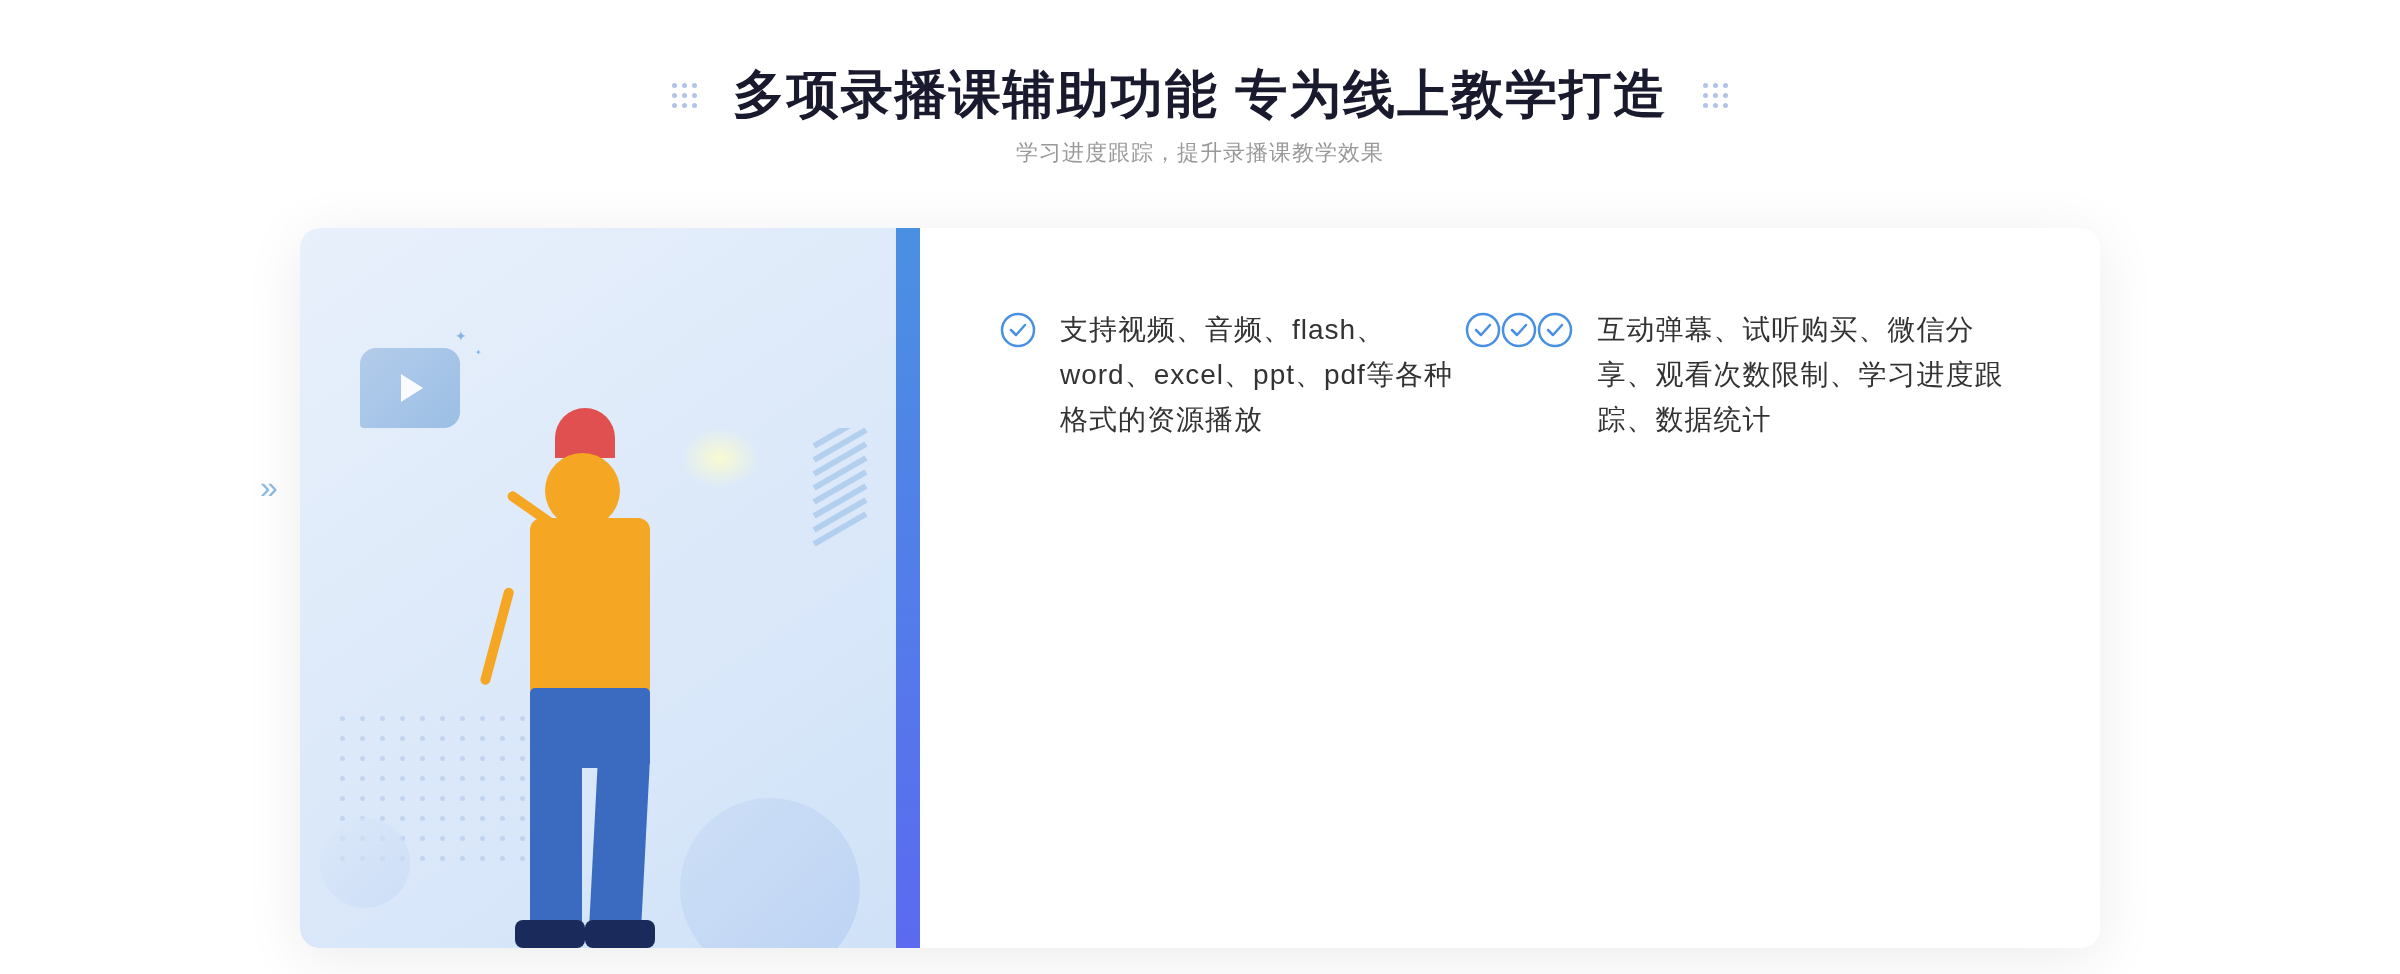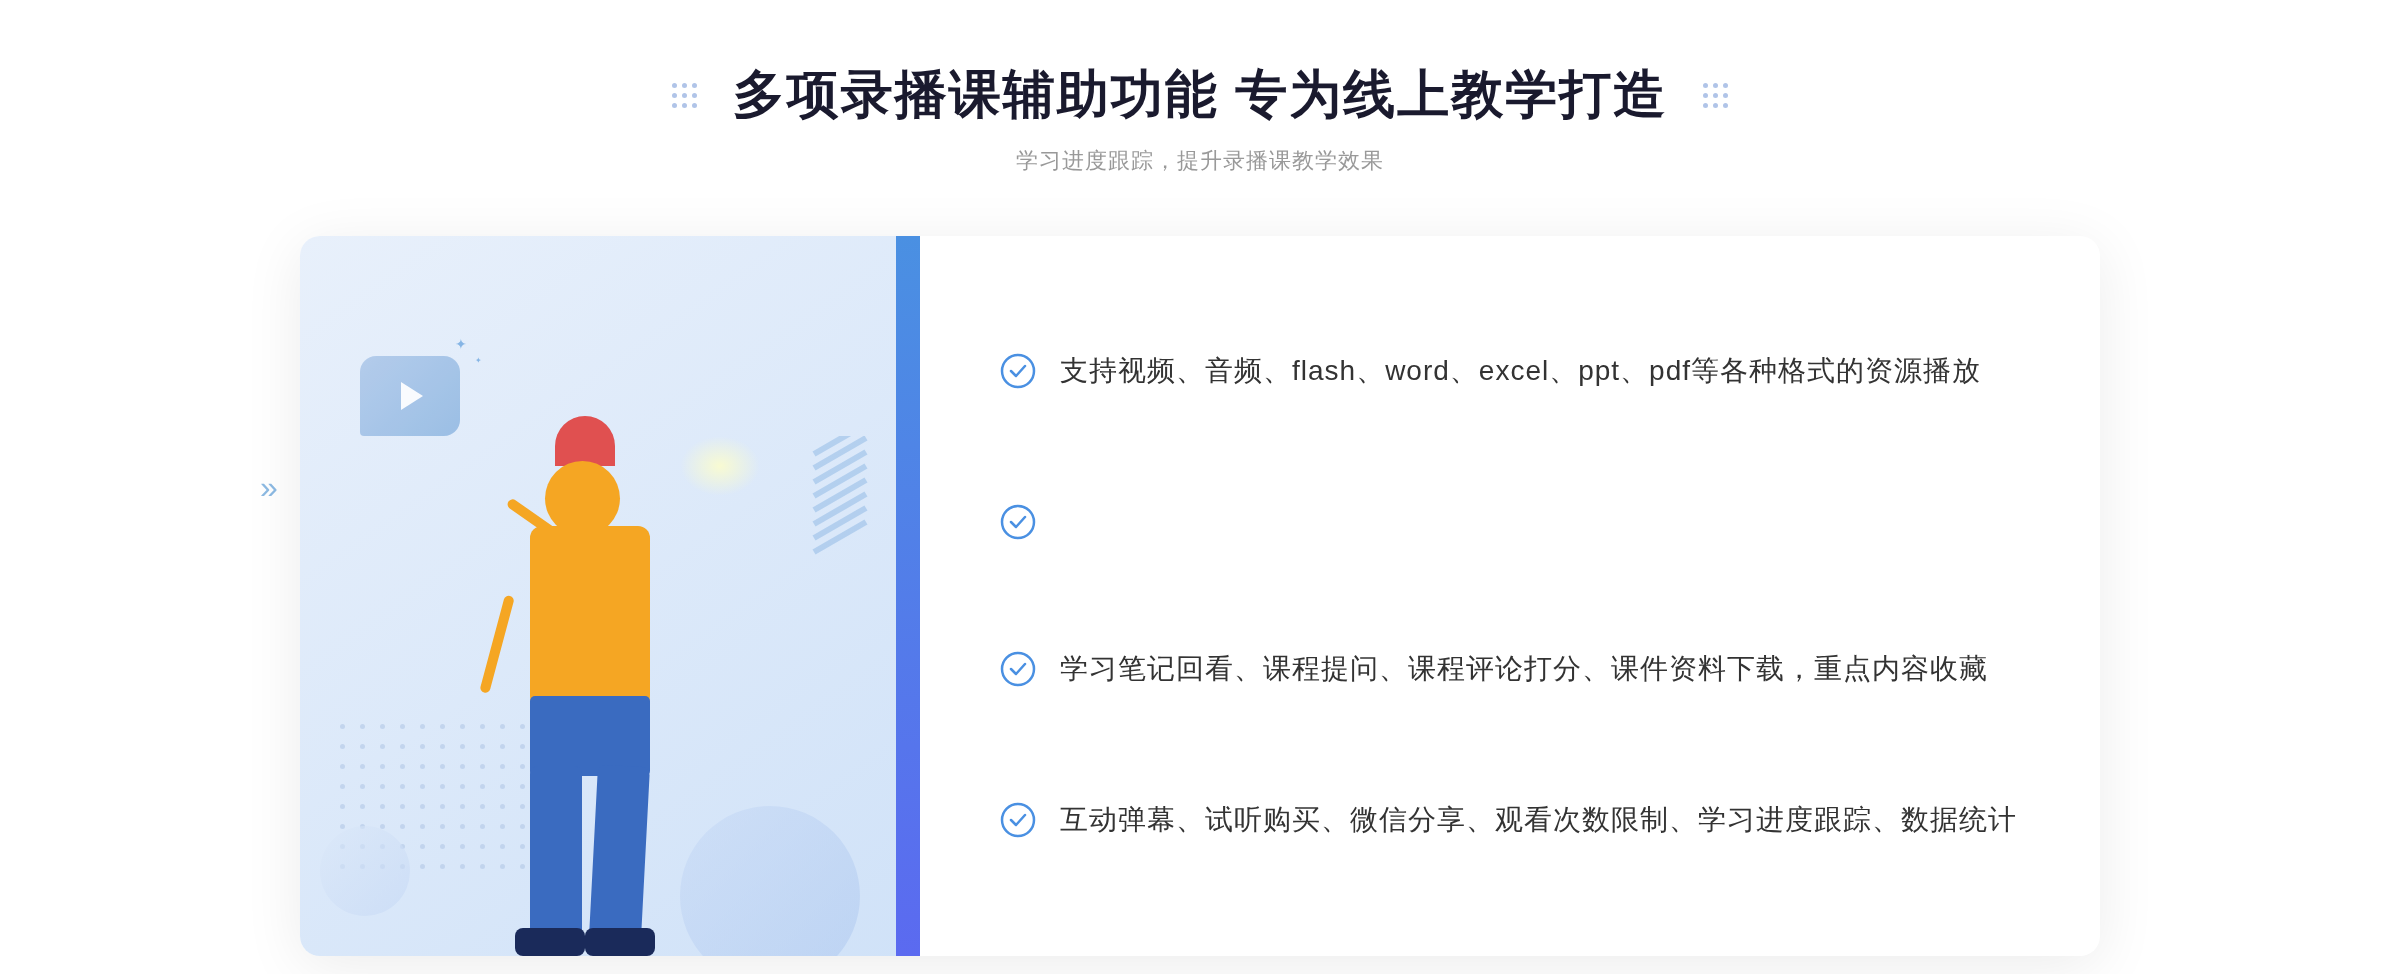--- a/index.html
+++ b/index.html
@@ -29,21 +29,21 @@
       margin-bottom: 60px;
       position: relative;
       z-index: 2;
     }
 
     .header-title-wrapper {
       display: flex;
       align-items: center;
       justify-content: center;
       gap: 36px;
-      margin-bottom: 16px;
+      margin-bottom: 8px;
     }
 
     .decorative-dots-left,
     .decorative-dots-right {
       display: flex;
       flex-direction: column;
       gap: 5px;
     }
 
     .decorative-dots-left .dot-row,
@@ -227,21 +227,21 @@
       height: 50px;
       background: #e05050;
       border-radius: 50% 50% 0 0;
     }
 
     
     .features-panel {
       flex: 1;
       padding: 60px 80px 60px 80px;
       display: flex;
-      flex-direction: column;
+      flex-direction: row;
       justify-content: space-around;
     }
 
     .feature-item {
       display: flex;
       align-items: flex-start;
       gap: 24px;
       padding: 20px 0;
     }
 
@@ -487,21 +487,20 @@
         </div>
       </div>
 
       <div class="feature-item">
         <div class="feature-icon">
           <svg class="check-circle-svg" viewBox="0 0 36 36" fill="none" xmlns="http://www.w3.org/2000/svg">
             <circle cx="18" cy="18" r="16" stroke="#4a90e2" stroke-width="2.5" fill="none"></circle>
             <polyline points="11,18 16,23 25,13" stroke="#4a90e2" stroke-width="2.5" stroke-linecap="round" stroke-linejoin="round" fill="none"></polyline>
           </svg>
         </div>
-        <p class="feature-text">学习笔记回看、课程提问、课程评论打分、课件资料下载，重点内容收藏</p>
       </div>
 
       <div class="feature-item">
         <div class="feature-icon">
           <svg class="check-circle-svg" viewBox="0 0 36 36" fill="none" xmlns="http://www.w3.org/2000/svg">
             <circle cx="18" cy="18" r="16" stroke="#4a90e2" stroke-width="2.5" fill="none"></circle>
             <polyline points="11,18 16,23 25,13" stroke="#4a90e2" stroke-width="2.5" stroke-linecap="round" stroke-linejoin="round" fill="none"></polyline>
           </svg>
         </div>
         <p class="feature-text">互动弹幕、试听购买、微信分享、观看次数限制、学习进度跟踪、数据统计</p>

